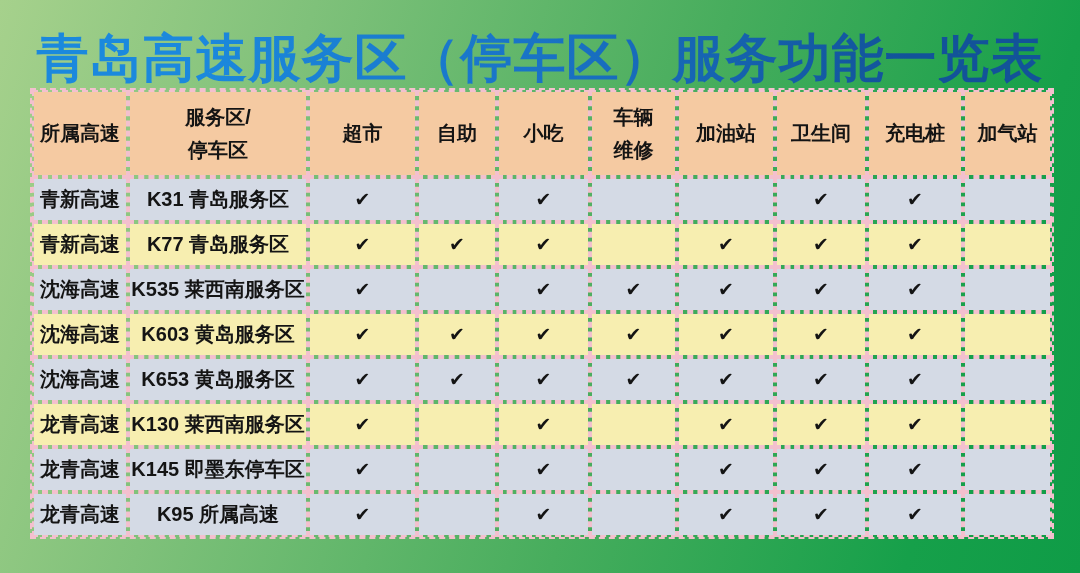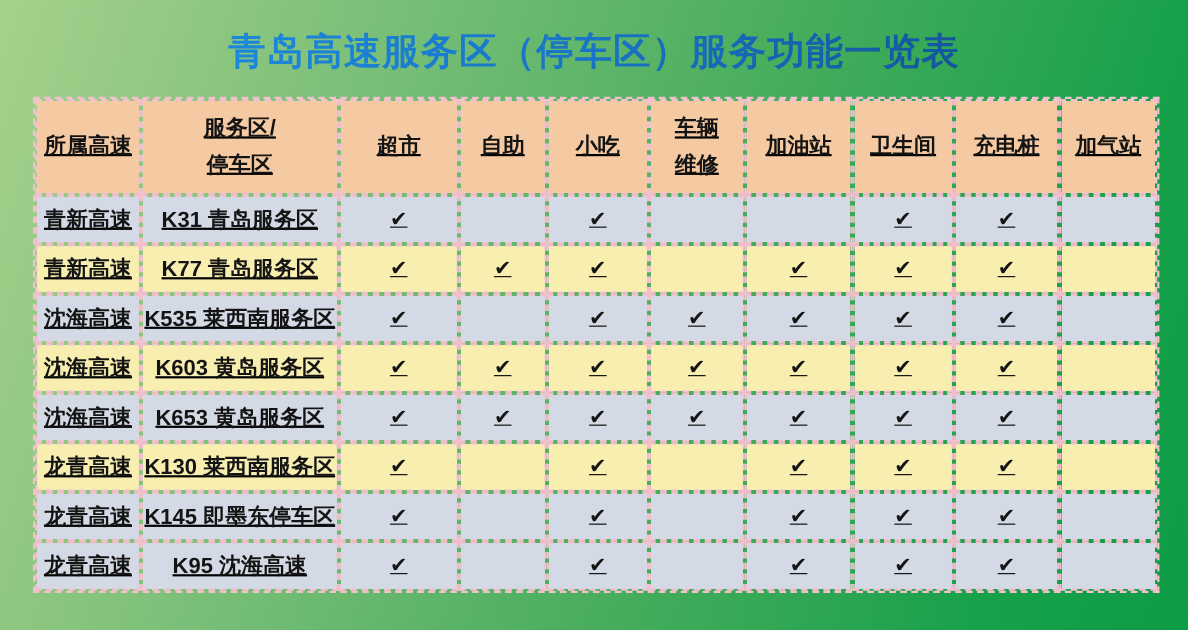--- a/index.html
+++ b/index.html
@@ -3,29 +3,29 @@
 <meta charset="utf-8">
 <style>
   html,body{margin:0;padding:0;}
   body{
     width:1080px;height:573px;overflow:hidden;position:relative;
     background:linear-gradient(108deg,#a6d18c 0%,#7fc17a 25%,#47ad5d 58%,#16a04a 86%,#0f9c47 100%);
     font-family:"Liberation Sans","DejaVu Sans",sans-serif;
   }
   .title{
     position:absolute;top:24px;left:0;width:100%;margin:0;text-align:center;
-    font-size:34px;font-weight:bold;letter-spacing:1px;color:#1673c8;
+    font-size:52px;font-weight:bold;letter-spacing:1px;color:#1673c8;
   }
   @supports ((-webkit-background-clip:text) or (background-clip:text)){
     .title{
       background-image:linear-gradient(90deg,#1b89dd 18%,#1973c6 50%,#125399 84%);
       -webkit-background-clip:text;background-clip:text;color:transparent;
     }
   }
-  .table-wrap{position:absolute;left:30px;top:88px;text-decoration:underline;}
+  .table-wrap{position:absolute;left:30px;top:88px;}
   table{
     border-collapse:separate;border-spacing:0;table-layout:fixed;width:1020px;
     border:2px dashed #f3c0ce;
   }
   th,td{
     border:2px dashed #f3c0ce;background-clip:padding-box;
     text-align:center;vertical-align:middle;color:#141414;font-weight:bold;padding:0;
   }
   th{background-color:#f5caa2;height:83px;font-size:20px;line-height:1.65;white-space:pre-line;}
   td{height:41px;font-size:20px;}
@@ -148,21 +148,21 @@
 <td class="ck"></td>
 <td class="ck">✔</td>
 <td class="ck"></td>
 <td class="ck">✔</td>
 <td class="ck">✔</td>
 <td class="ck">✔</td>
 <td class="ck"></td>
 </tr>
 <tr class="gray">
 <td class="hw">龙青高速</td>
-<td class="nm">K95 沈海高速</td>
+<td class="nm">K95 所属高速</td>
 <td class="ck">✔</td>
 <td class="ck"></td>
 <td class="ck">✔</td>
 <td class="ck"></td>
 <td class="ck">✔</td>
 <td class="ck">✔</td>
 <td class="ck">✔</td>
 <td class="ck"></td>
 </tr>
 </tbody>

